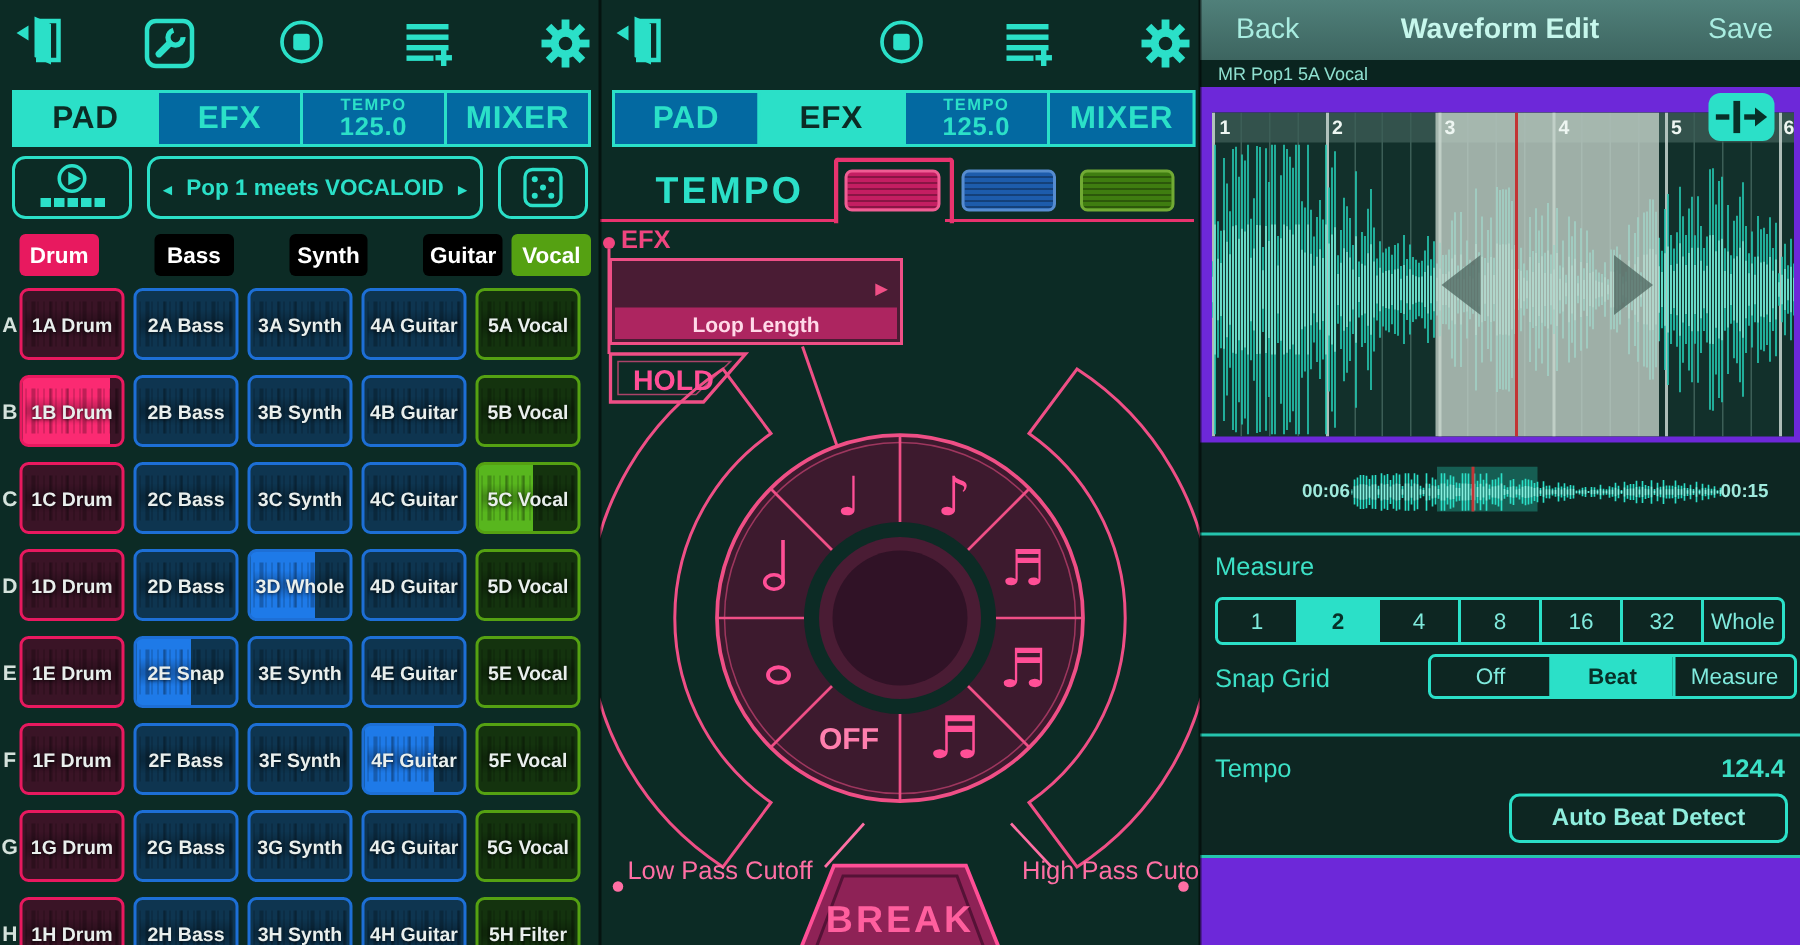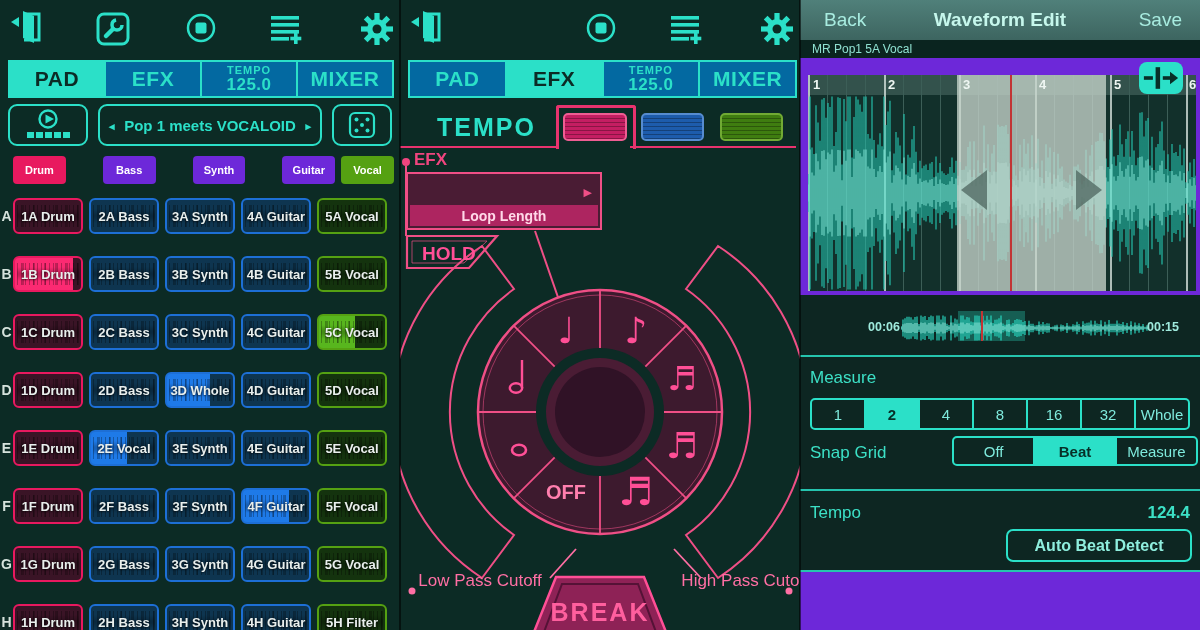--- a/index.html
+++ b/index.html
@@ -23,25 +23,25 @@
   .tabseg .tempo-big{font-size:17px;font-weight:bold;}
 
   
   .ctl{position:absolute;top:104px;height:42px;border:2px solid #2be0c8;border-radius:9px;
     box-sizing:border-box;display:flex;align-items:center;justify-content:center;color:#2be0c8;}
   #song-selector{left:98px;width:224px;font-size:15px;font-weight:bold;}
   #song-selector .arrow{position:absolute;font-size:11px;top:14px;}
   
   .colheads{position:absolute;left:0;top:156px;width:400px;display:flex;padding-left:13px;box-sizing:border-box;}
   .colhead{width:70px;margin-right:6px;height:28px;border-radius:4px;display:flex;align-items:center;
-    justify-content:center;color:#fff;font-size:11px;font-weight:bold;}
-  .ch-drum{background:#e8195f;}.ch-blue{background:#6d28d9;margin-left:31px;}.ch-vocal{background:#55a112;}
+    justify-content:center;color:#fff;font-size:15px;font-weight:bold;}
+  .ch-drum{background:#e8195f;}.ch-blue{background:#000000;margin-left:31px;}.ch-vocal{background:#55a112;}
   .padrow{position:absolute;left:0;width:400px;height:48px;display:flex;align-items:center;}
   .rowlab{width:13px;text-align:center;color:#d5e2dc;font-size:14px;font-weight:bold;flex:0 0 13px;}
-  .cell{position:relative;width:70px;height:36px;margin-right:6px;border-radius:6px;border:2px solid;
+  .cell{position:relative;width:70px;height:48px;margin-right:6px;border-radius:6px;border:2px solid;
     box-sizing:border-box;display:flex;align-items:center;justify-content:center;overflow:hidden;}
   .cell .wfdec{position:absolute;left:2px;right:2px;top:15%;bottom:15%;opacity:.8;
     background:
      repeating-linear-gradient(90deg,rgba(0,0,0,.35) 0 1px,transparent 1px 4px),
      repeating-linear-gradient(90deg,transparent 0 5px,rgba(0,0,0,.3) 5px 7px,transparent 7px 11px),
      linear-gradient(180deg,transparent 0 18%,rgba(0,0,0,.28) 45% 55%,transparent 82% 100%);}
   .cell .clabel{position:relative;z-index:2;color:#e9efed;font-size:13px;font-weight:bold;text-shadow:0 1px 2px rgba(0,0,0,.6);}
   .cell.c-drum{background:#3a1426;border-color:#e8195f;}
   .cell.c-blue{background:#0e3550;border-color:#1d6fd6;}
   .cell.c-vocal{background:#14330e;border-color:#55a112;}
@@ -323,21 +323,21 @@
           </div>
         </div>
         <div class="padrow" style="top: 424px;">
           <div class="rowlab">E</div>
           <div class="cell c-drum">
             <span class="wfdec"></span>
             <span class="clabel">1E Drum</span>
           </div>
           <div class="cell c-blue lit" style="--p: 55.00000000000001%; --lit: #1e7ae8; --base: #0e3550;">
             <span class="wfdec"></span>
-            <span class="clabel">2E Vocal</span>
+            <span class="clabel">2E Snap</span>
           </div>
           <div class="cell c-blue">
             <span class="wfdec"></span>
             <span class="clabel">3E Synth</span>
           </div>
           <div class="cell c-blue">
             <span class="wfdec"></span>
             <span class="clabel">4E Guitar</span>
           </div>
           <div class="cell c-vocal">

